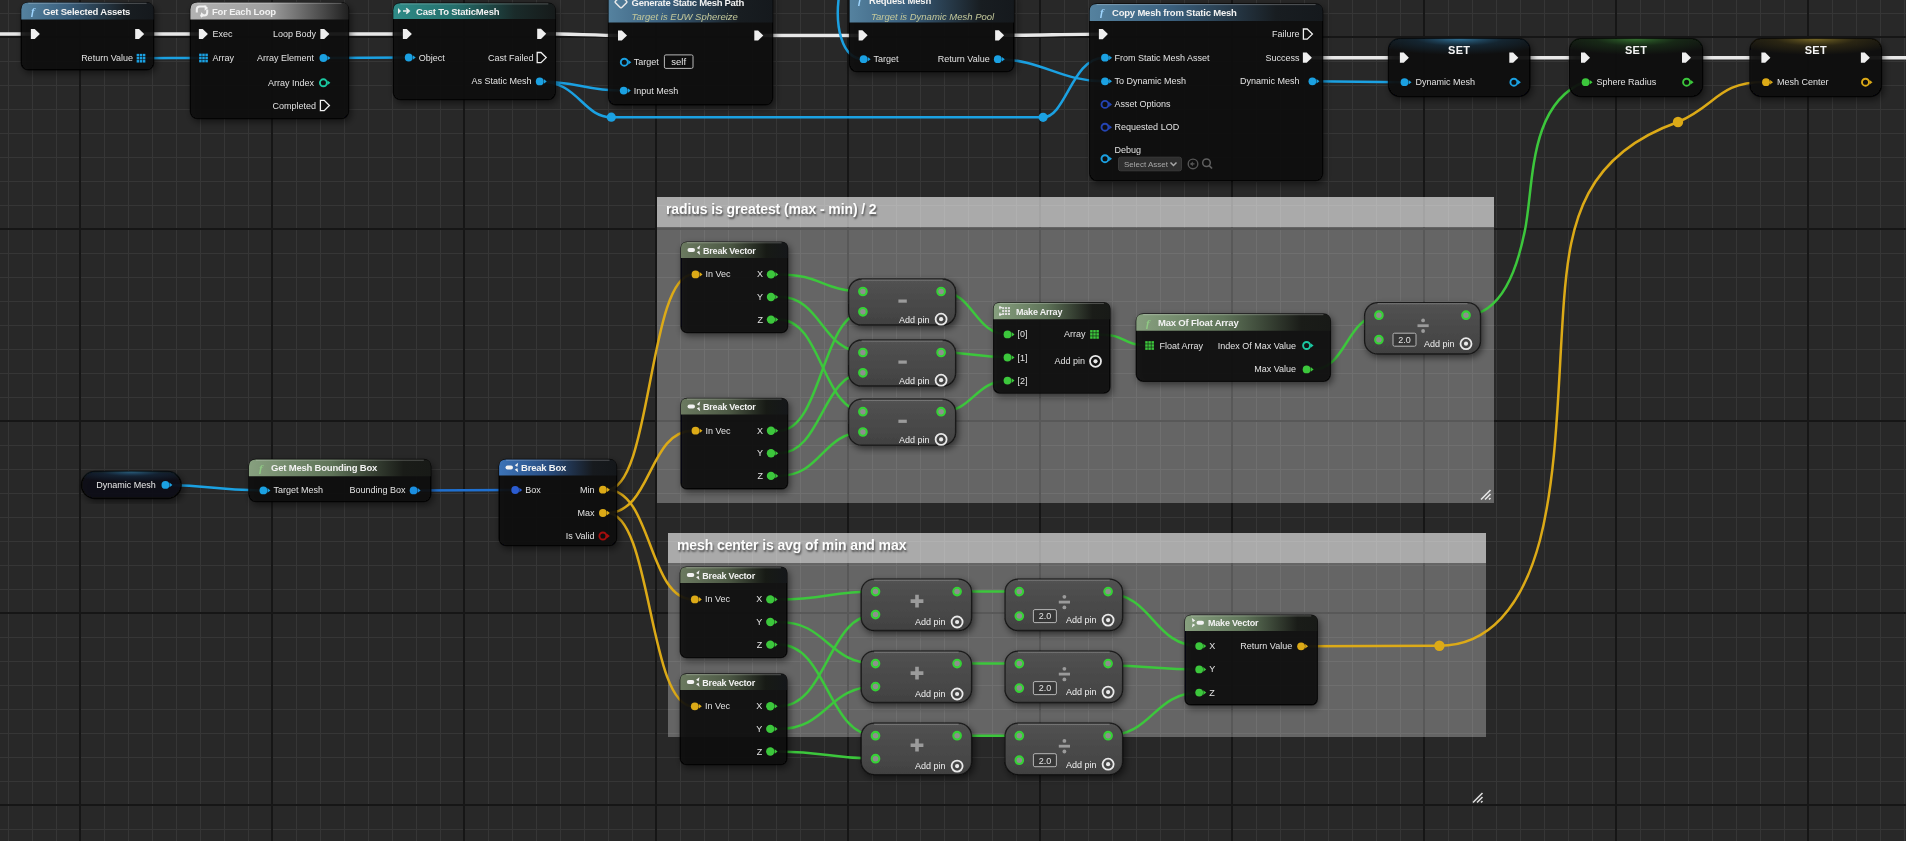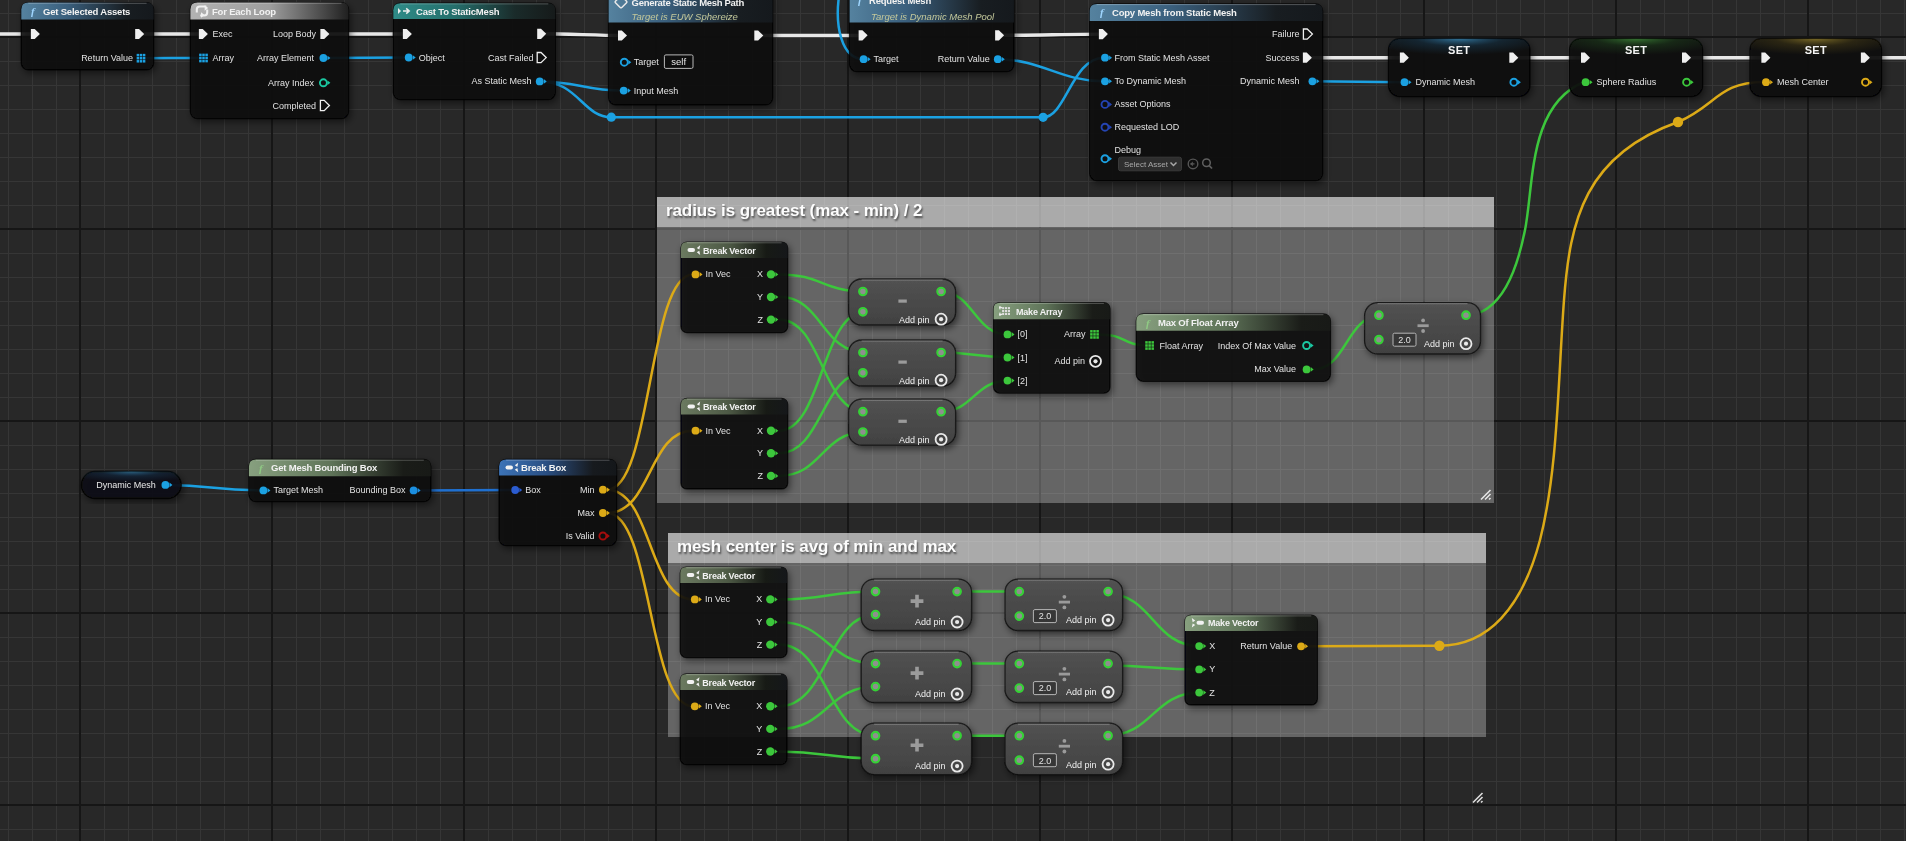--- a/index.html
+++ b/index.html
@@ -5,21 +5,21 @@
 background-color:#282828;
 background-image:
  linear-gradient(90deg,#161616 0,#161616 2px,transparent 2px),
  linear-gradient(#161616 0,#161616 2px,transparent 2px),
  linear-gradient(90deg,#363636 0,#363636 1px,transparent 1px),
  linear-gradient(#363636 0,#363636 1px,transparent 1px);
 background-size:192px 100%,100% 192px,24px 100%,100% 24px;
 background-position:79px 0,0 36px,8px 0,0 13px;}
 .comment{position:absolute;background:rgba(255,255,255,0.285);}
 .ctitle{position:absolute;left:0;top:0;right:0;background:rgba(255,255,255,0.45);
-color:#fdfdfd;font-family:"Liberation Sans",sans-serif;font-weight:bold;font-size:17px;
+color:#fdfdfd;font-family:"Liberation Sans",sans-serif;font-weight:bold;font-size:14px;
 padding:4px 0 0 9px;height:26px;text-shadow:1px 1.5px 2px rgba(0,0,0,0.55);letter-spacing:-0.1px;}
 svg{position:absolute;left:0;top:0;}
 </style></head><body>
 <div id="canvas">
 <div class="comment" style="left:657px;top:197px;width:837px;height:306px">
       <div class="ctitle">radius is greatest (max - min) / 2</div>
     </div>
 <div class="comment" style="left:668px;top:533px;width:818px;height:204px">
       <div class="ctitle">mesh center is avg of min and max</div>
     </div>

